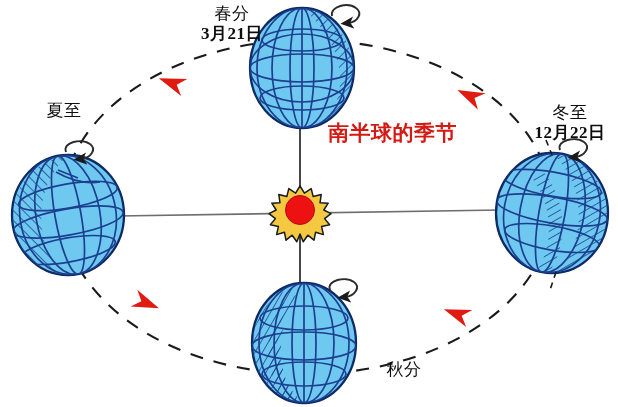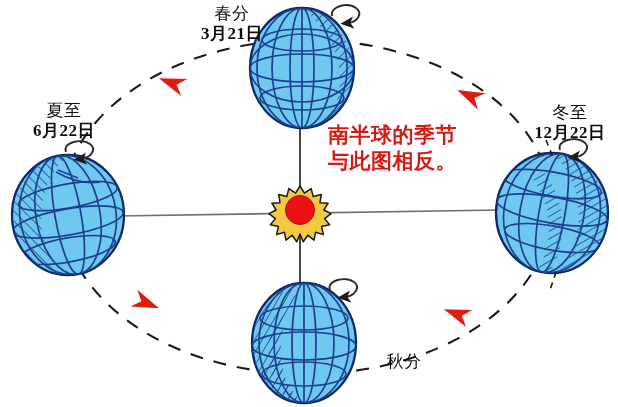--- a/index.html
+++ b/index.html
@@ -36,35 +36,35 @@
     letter-spacing: 0.5px;
     white-space: nowrap;
     font-family: "Liberation Serif", "DejaVu Serif", serif;
   }
   .label .l1 { display: block; }
   .label .l2 { display: block; font-weight: bold; }
 
   #label-spring { left: 162px; top: 4px;  width: 140px; }
   #label-summer { left: 2px;   top: 101px; width: 124px; }
   #label-winter { left: 508px; top: 103px; width: 124px; }
-  #label-autumn { left: 334px; top: 352px; width: 140px; }
+  #label-autumn { left: 334px; top: 360px; width: 140px; }
 
   #note-southern {
     position: absolute;
     left: 328px;
     top: 122px;
     width: 160px;
     color: #d51a13;
     font-size: 21px;
     line-height: 1.22;
     font-weight: 700;
     letter-spacing: 0.5px;
     text-align: left;
     white-space: nowrap;
-    font-family: Liberation Sans, sans-serif;
+    font-family: Liberation Mono, monospace;
   }
   #note-southern .n1 { display: block; }
   #note-southern .n2 { display: block; }
 </style>
 </head>
 <body>
 
 <div id="diagram-root">
 
   <svg class="scene" viewBox="0 0 618 407">
@@ -220,30 +220,28 @@
     </g>
   </svg>
 
   <div class="label" id="label-spring">
     <span class="l1">春分</span>
     <span class="l2">3月21日</span>
   </div>
 
   <div class="label" id="label-summer">
     <span class="l1">夏至</span>
-    <span class="l2">6月22日</span>
   </div>
 
   <div class="label" id="label-winter">
     <span class="l1">冬至</span>
     <span class="l2">12月22日</span>
   </div>
 
   <div class="label" id="label-autumn">
     <span class="l1">秋分</span>
   </div>
 
   <div id="note-southern">
     <span class="n1">南半球的季节</span>
-    <span class="n2">与此图相反。</span>
   </div>
 
 </div>
 
 </body></html>

